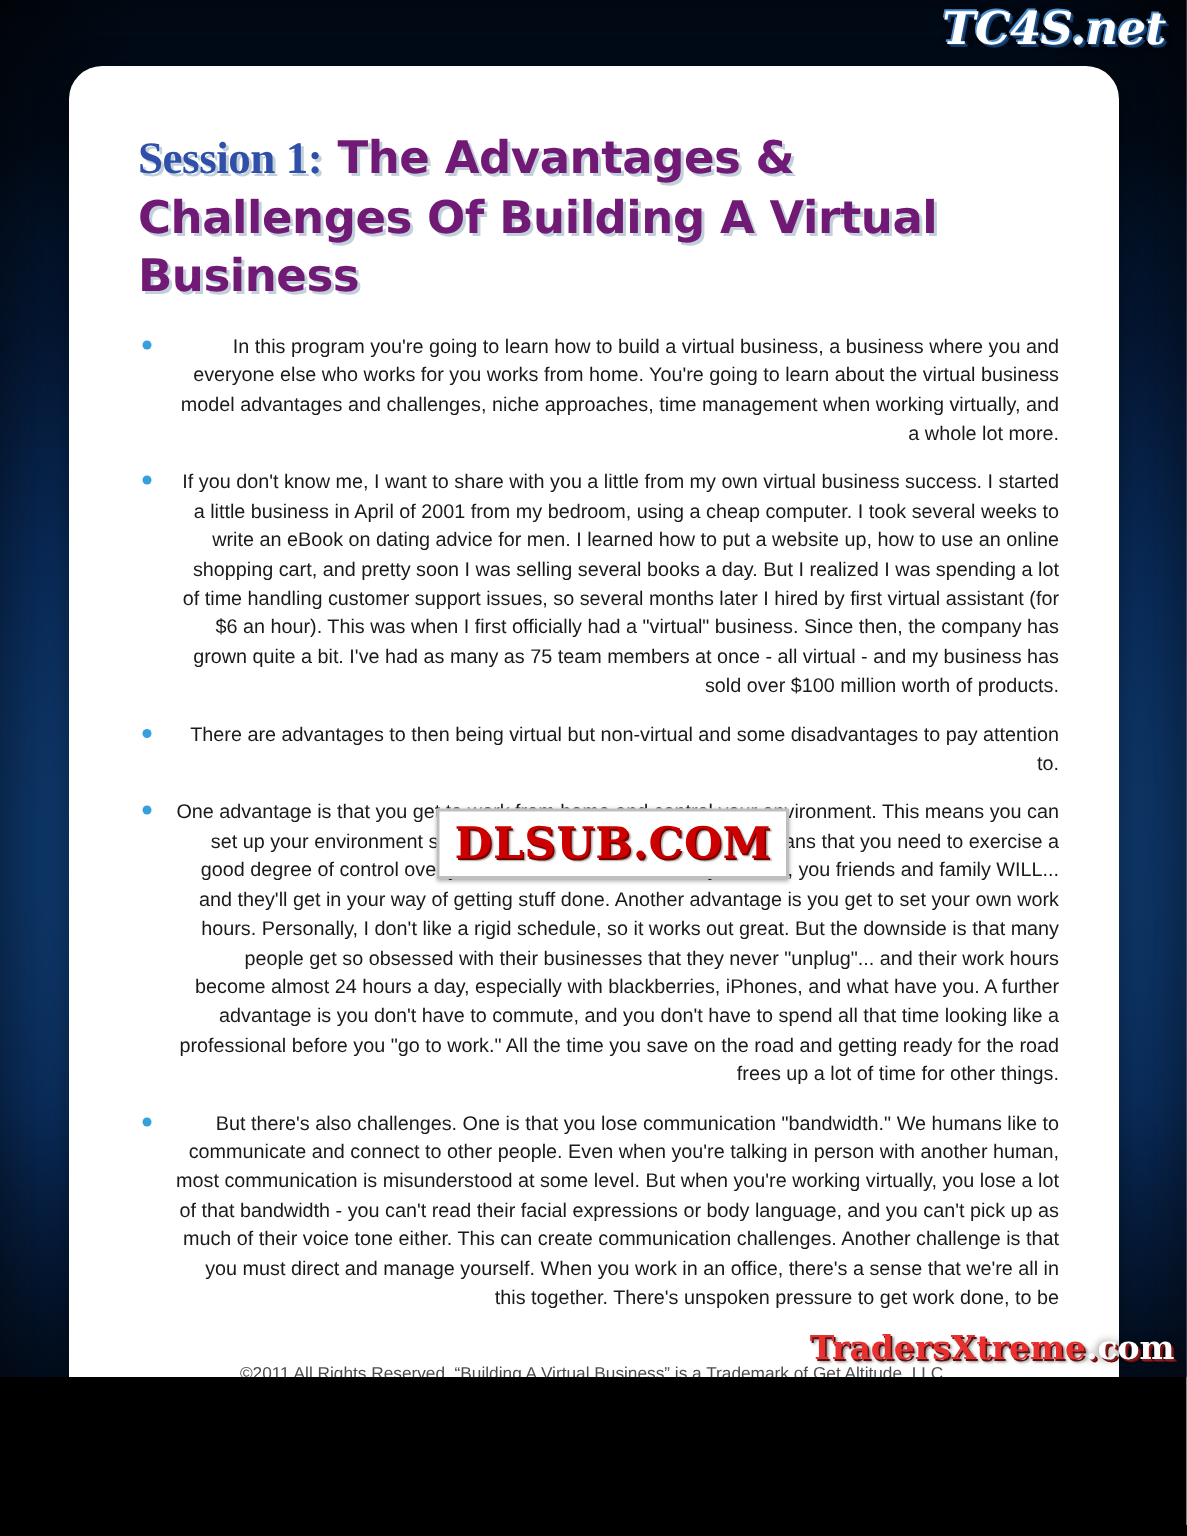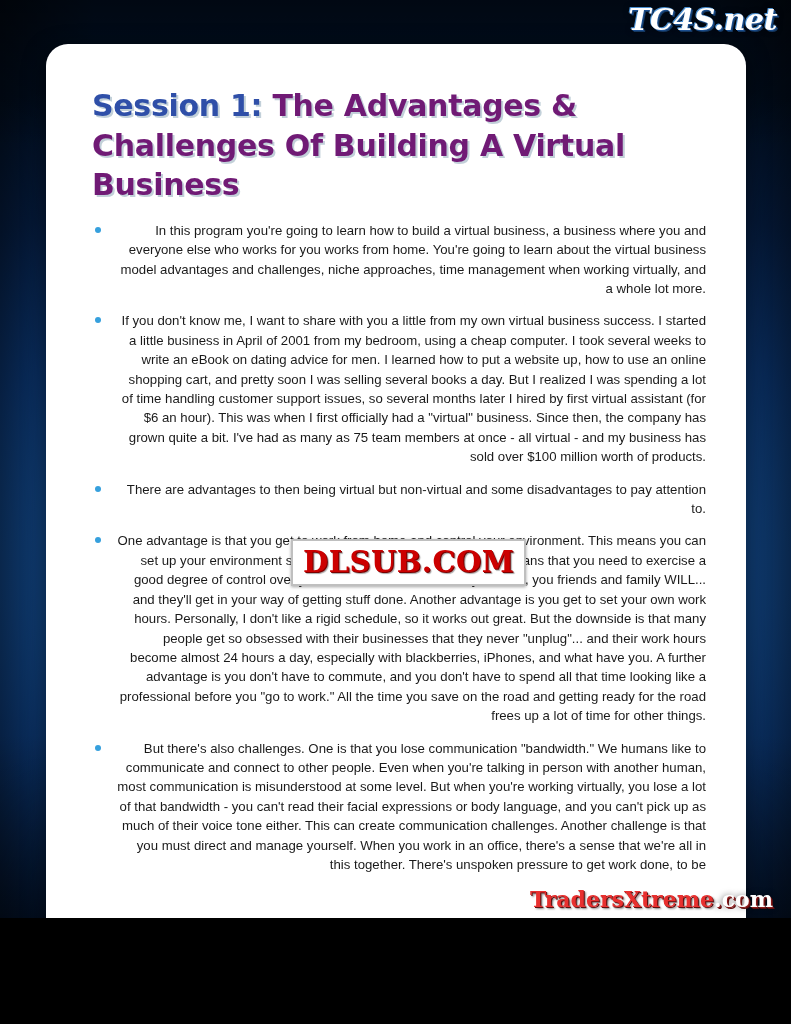--- a/index.html
+++ b/index.html
@@ -73,20 +73,21 @@
     font-family: "DejaVu Sans", sans-serif;
     font-size: 30px;
     line-height: 1.32;
     font-weight: bold;
     letter-spacing: -0.3px;
     color: #3fa0e0;
     text-shadow: 2px 2px 0 rgba(120,150,170,0.45);
   }
   h1.title .word-session {
     color: #2f4fa8;
+    font-family: Liberation Serif, serif;
   }
   h1.title .rest {
     color: #701a75;
   }
 
   ul.bullets {
     list-style: none;
     margin: 0;
     padding: 0;
   }
@@ -156,21 +157,21 @@
     font-weight: bold;
     font-size: 13px;
     line-height: 1.08;
     color: #ffffff;
     letter-spacing: 0.5px;
     text-shadow: 1px 1px 1px rgba(0,0,0,0.8);
   }
 
   .watermark-bottom {
     position: absolute;
-    right: 18px;
+    right: 8px;
     bottom: 6px;
     font-family: "DejaVu Serif", serif;
     font-weight: bold;
     font-size: 22px;
     color: #ffffff;
     text-shadow:
       1px 1px 0 #8d1b1b,
       2px 2px 0 #5e0f0f,
       0 0 6px rgba(0,0,0,0.6);
     z-index: 40;
@@ -200,20 +201,21 @@
         <li>One advantage is that you get to work from home and control your environment. This means you can set up your environment so it's comfortable for you. But it also means that you need to exercise a good degree of control over your environment, because if you don't, you friends and family WILL... and they'll get in your way of getting stuff done. Another advantage is you get to set your own work hours. Personally, I don't like a rigid schedule, so it works out great. But the downside is that many people get so obsessed with their businesses that they never "unplug"... and their work hours become almost 24 hours a day, especially with blackberries, iPhones, and what have you. A further advantage is you don't have to commute, and you don't have to spend all that time looking like a professional before you "go to work." All the time you save on the road and getting ready for the road frees up a lot of time for other things.</li>
         <li>But there's also challenges. One is that you lose communication "bandwidth." We humans like to communicate and connect to other people. Even when you're talking in person with another human, most communication is misunderstood at some level. But when you're working virtually, you lose a lot of that bandwidth - you can't read their facial expressions or body language, and you can't pick up as much of their voice tone either. This can create communication challenges. Another challenge is that you must direct and manage yourself. When you work in an office, there's a sense that we're all in this together. There's unspoken pressure to get work done, to be</li>
       </ul>
 
     </div>
 
     <div class="dlsub">
       <span>DLSUB.COM</span>
     </div>
 
+    <div class="copyright">©2011 All Rights Reserved. “Building A Virtual Business” is a Trademark of Get Altitude, LLC.</div>
 
     <div class="logo">
       <div>Building A</div>
       <div>Virtual</div>
       <div>Building</div>
     </div>
 
   </div>
 
   <div class="watermark-bottom"><span class="red">TradersXtreme</span><span>.com</span></div>

